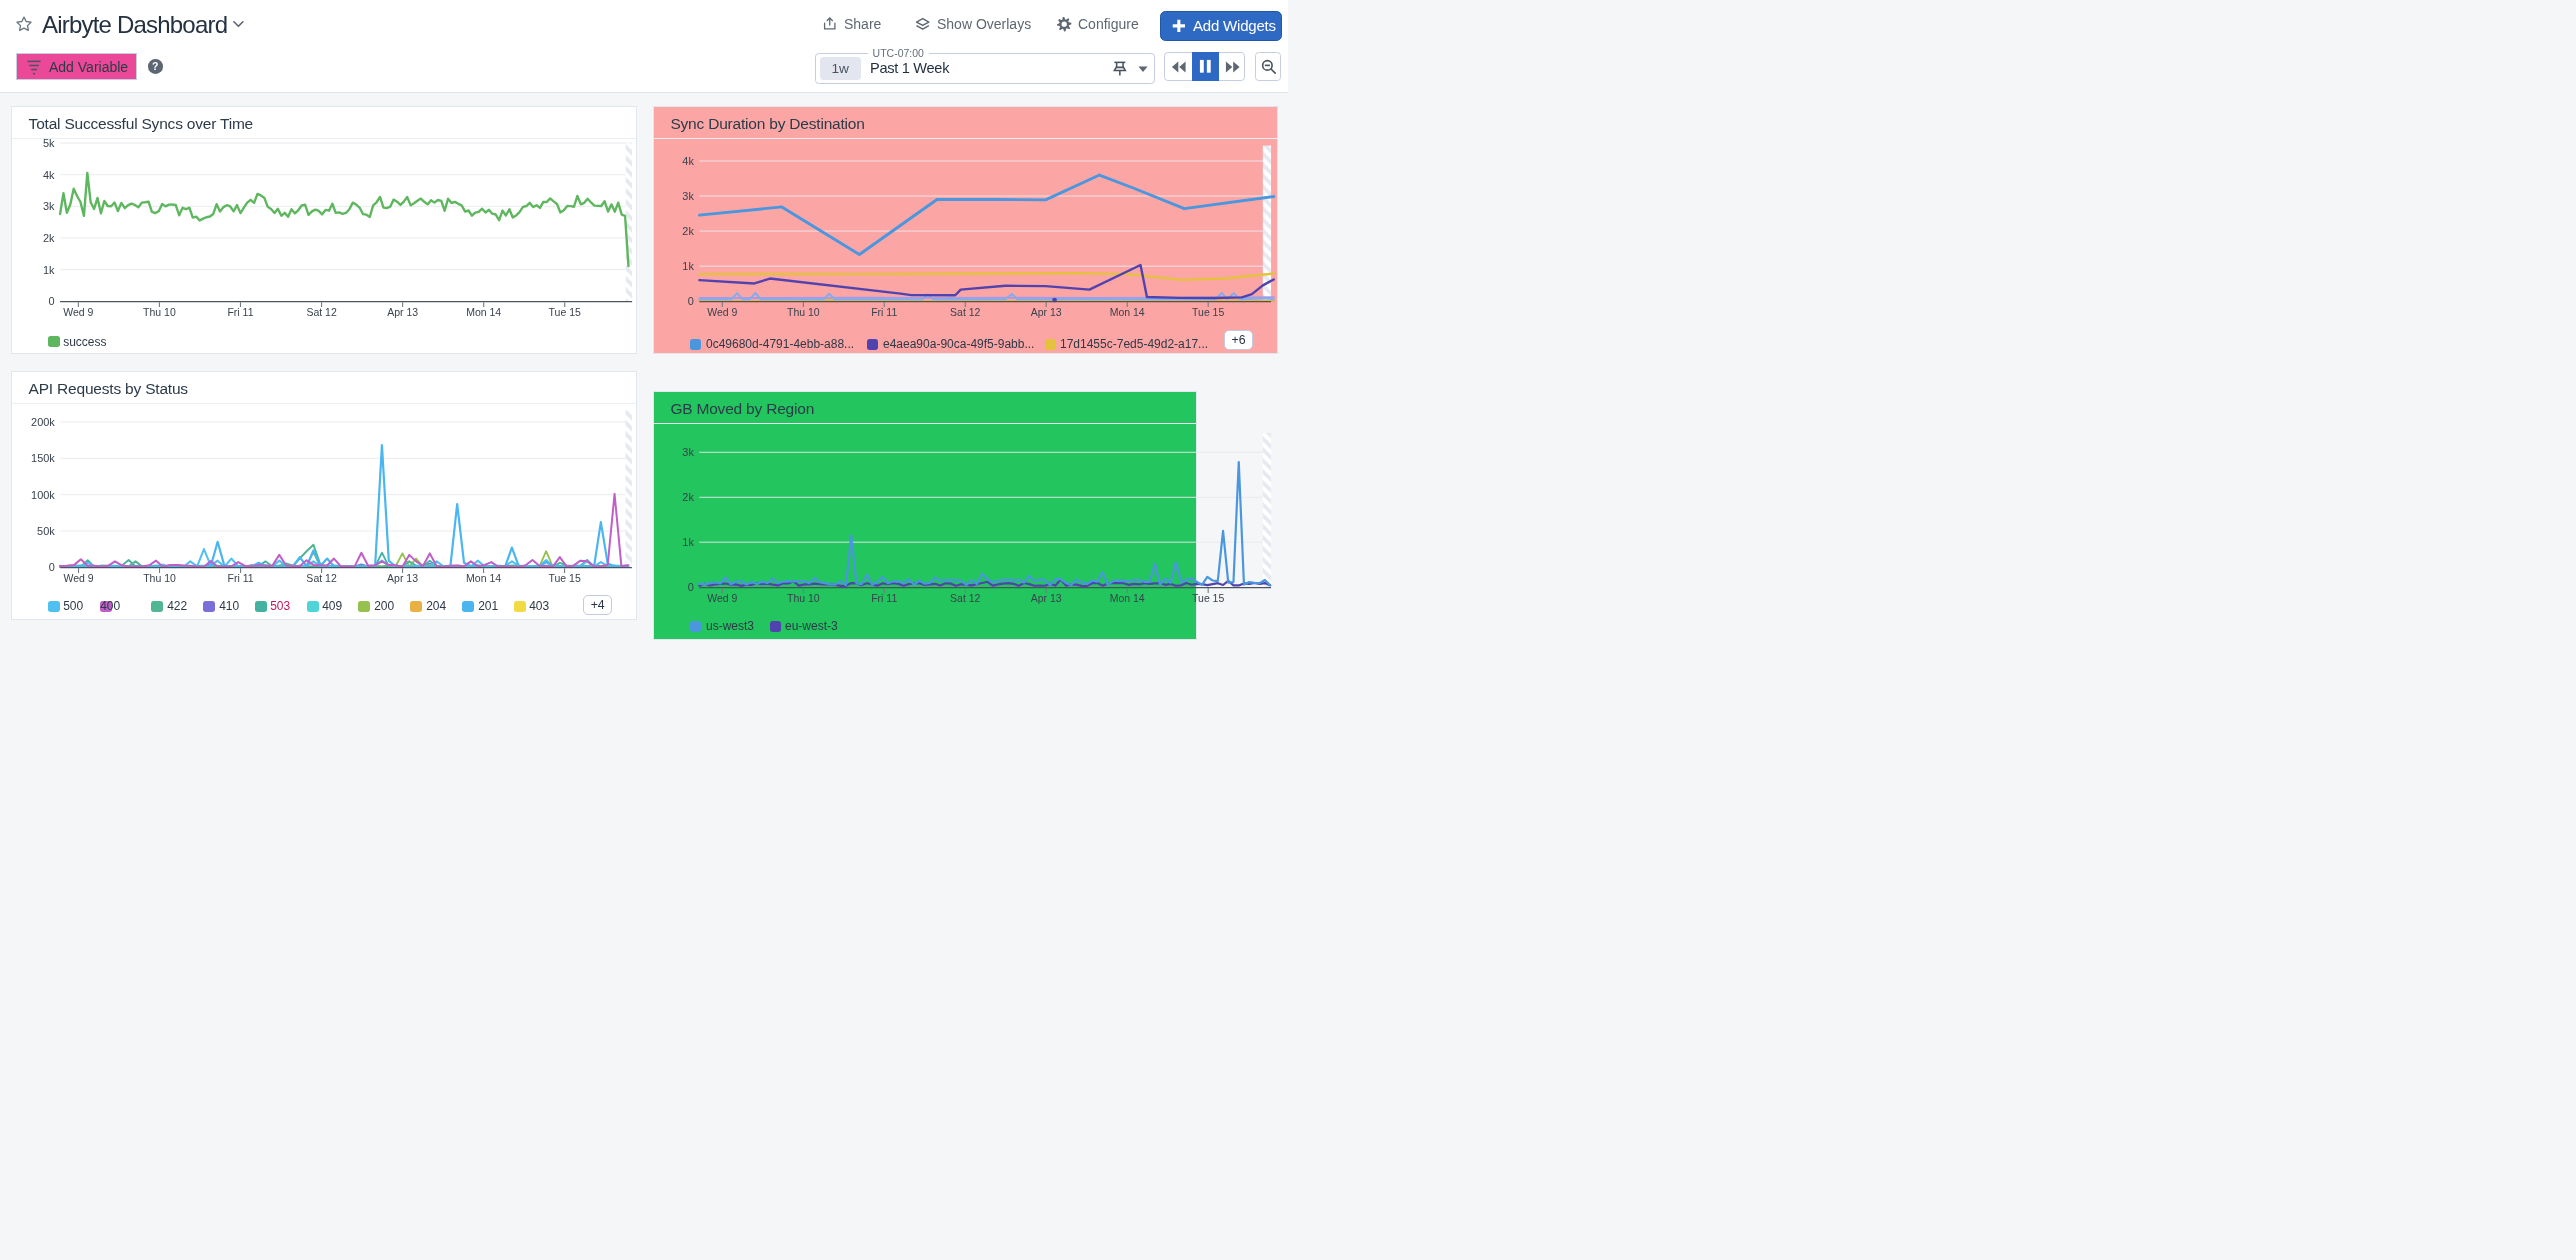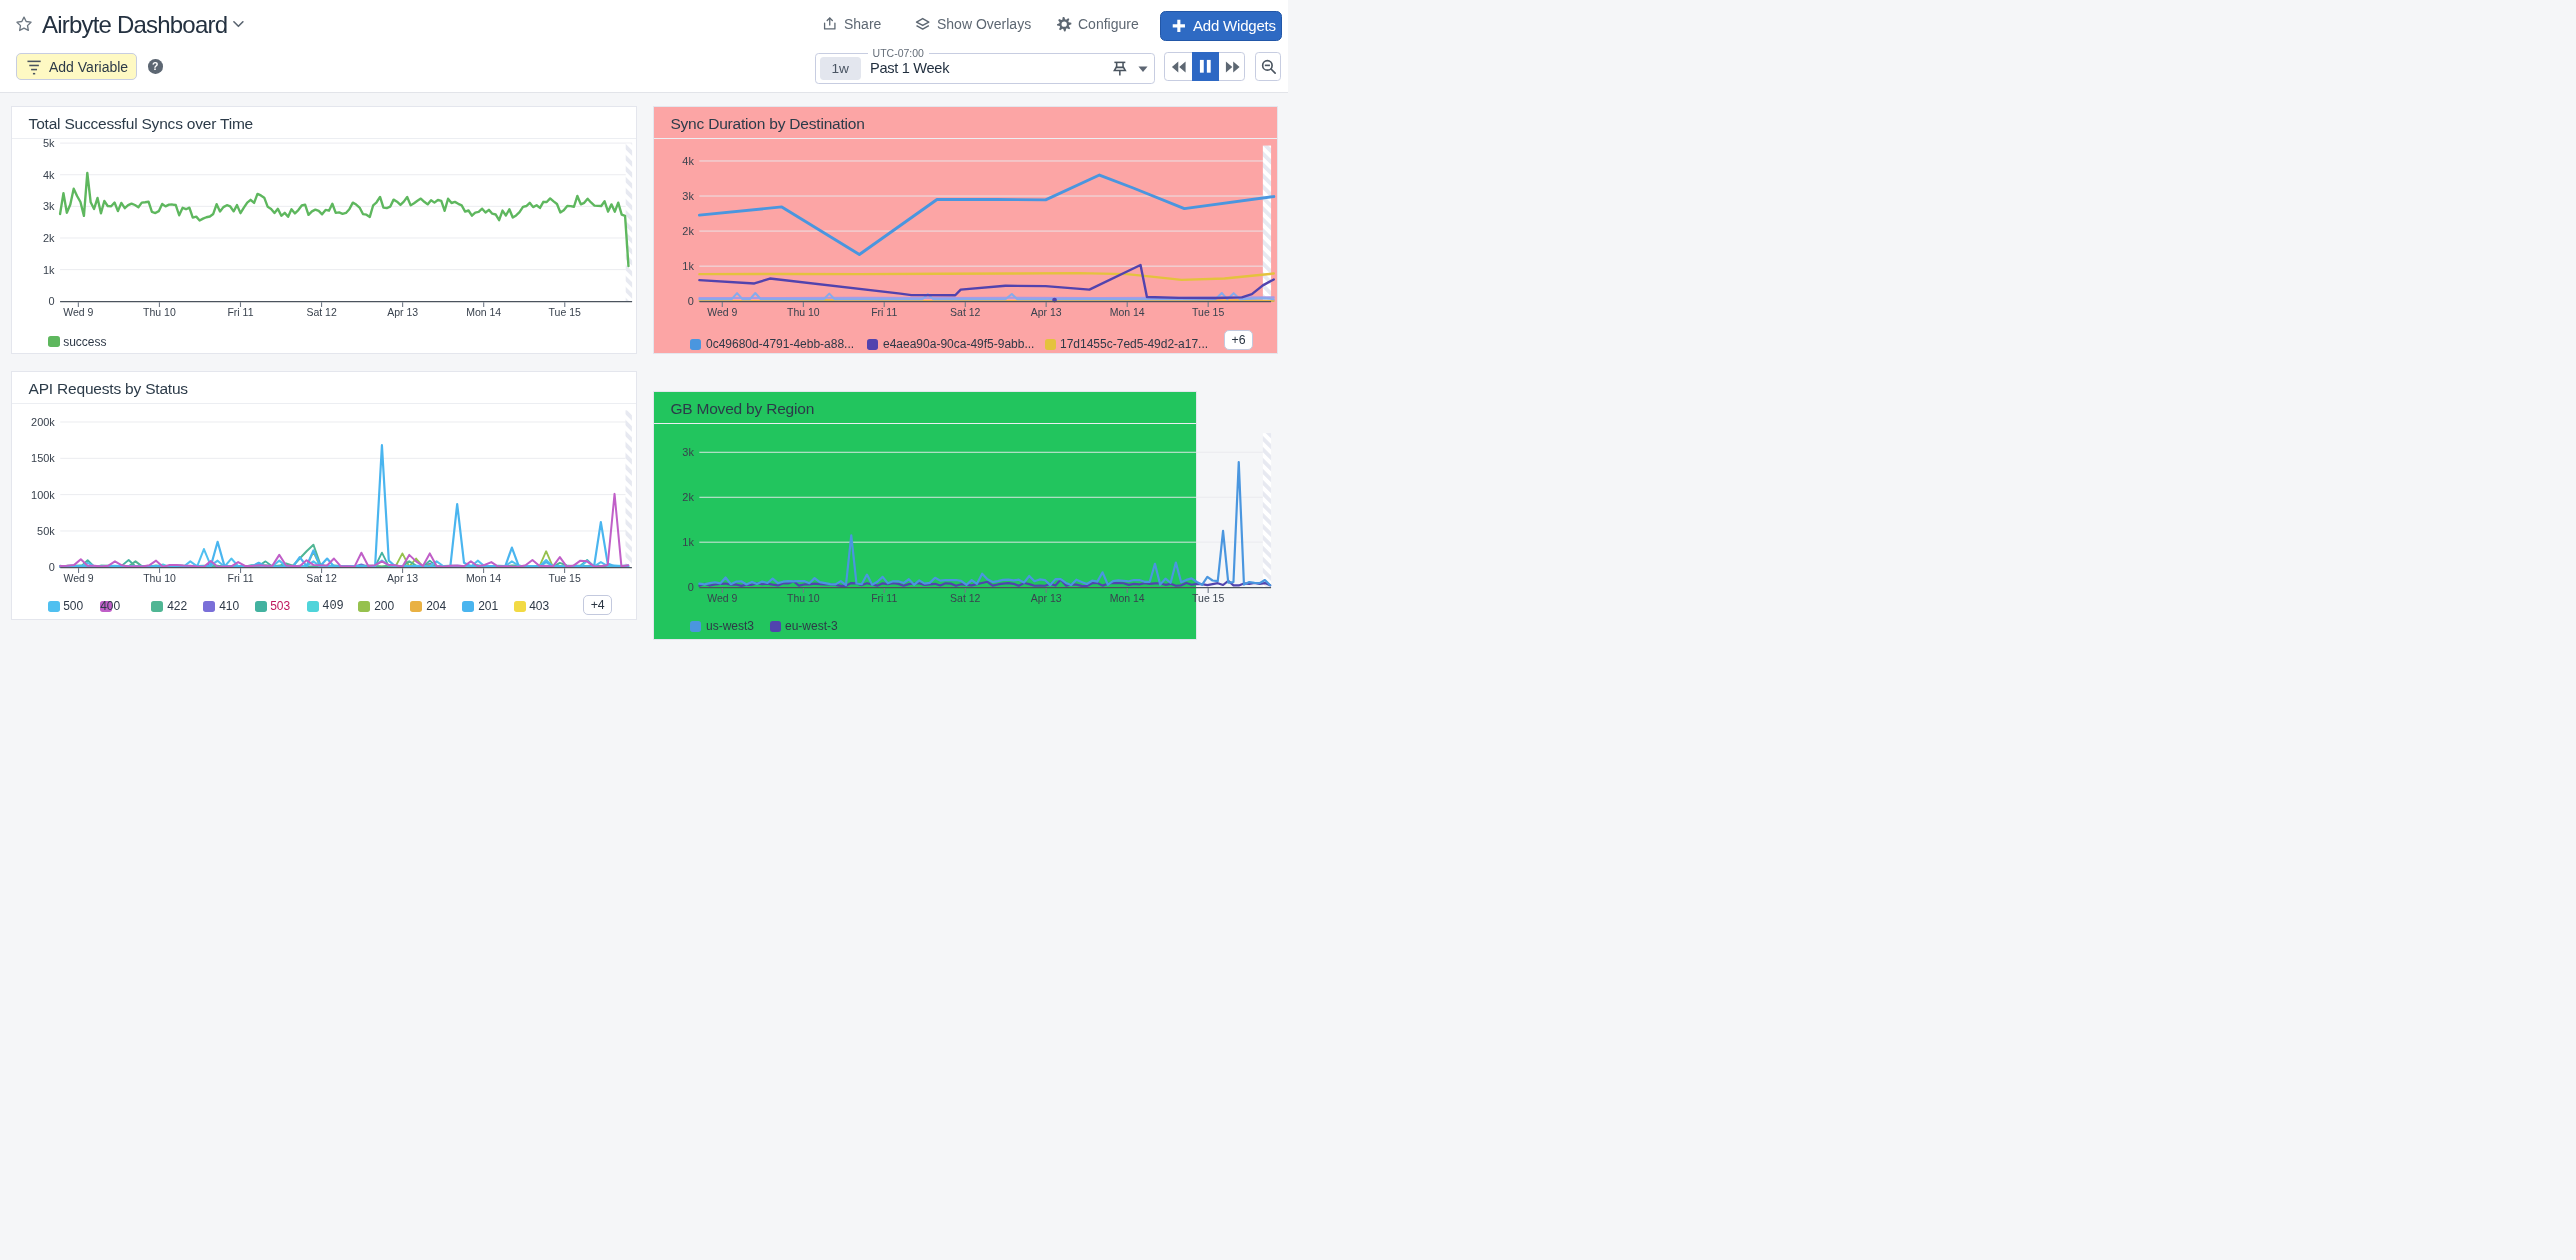--- a/index.html
+++ b/index.html
@@ -7,21 +7,21 @@
 </style></head>
 <body>
 <div style="position:absolute;left:0;top:0;width:1288px;height:93px;background:#fff;border-bottom:0.9px solid #e2e4e9;box-sizing:border-box;">
 <svg style="position:absolute;left:15px;top:15px;" width="18" height="18" viewBox="0 0 24 24">
 <path d="M12 2.8l2.9 5.85 6.45.95-4.67 4.55 1.1 6.43L12 17.55l-5.78 3.03 1.1-6.43L2.65 9.6l6.45-.95z" fill="none" stroke="#6d7781" stroke-width="1.8" stroke-linejoin="round"></path>
     </svg>
 <div style="position:absolute;left:42px;top:11px;font-size:24px;letter-spacing:-0.8px;color:#243140;">Airbyte Dashboard</div>
 <svg style="position:absolute;left:232px;top:20px;" width="12.8" height="9" viewBox="0 0 14 10">
 <path d="M2 2l5 5 5-5" fill="none" stroke="#5a6470" stroke-width="1.8" stroke-linecap="round" stroke-linejoin="round"></path>
     </svg>
-    <div style="position:absolute;left:16px;top:53px;width:121px;height:27px;border:0.9px solid #c7cde1;border-radius:5px;background:#fef9c3;box-sizing:border-box;">
+    <div style="position:absolute;left:16px;top:53px;width:121px;height:27px;border:0.9px solid #c7cde1;border-radius:0;background:#ec4899;box-sizing:border-box;">
 <svg style="position:absolute;left:10px;top:6px;" width="14.6" height="14.6" viewBox="0 0 16 16">
 <g stroke="#4a545f" stroke-width="1.7" stroke-linecap="butt">
 <line x1="0.5" y1="1.5" x2="15" y2="1.5"></line>
           <line x1="2.5" y1="6" x2="13" y2="6"></line>
           <line x1="4.5" y1="10.5" x2="11" y2="10.5"></line>
           <line x1="6.5" y1="15" x2="9" y2="15"></line>
         </g>
       </svg>
 <div style="position:absolute;left:32px;top:4.6px;font-size:14px;color:#2c3a48;">Add Variable</div>
     </div>
@@ -239,21 +239,21 @@
     <div style="position:absolute;left:51px;top:227px;font-size:12px;color:#2e3947;">500</div>
     <div style="position:absolute;left:88px;top:229px;width:11.4px;height:11.4px;border-radius:2.7px;background:#c05fc8;"></div>
     <div style="position:absolute;left:88px;top:227px;font-size:12px;color:#2e3947;text-align:right;">400</div>
     <div style="position:absolute;left:139px;top:229px;width:11.4px;height:11.4px;border-radius:2.7px;background:#50b694;"></div>
     <div style="position:absolute;left:155px;top:227px;font-size:12px;color:#2e3947;">422</div>
     <div style="position:absolute;left:191px;top:229px;width:11.4px;height:11.4px;border-radius:2.7px;background:#7a6fd8;"></div>
     <div style="position:absolute;left:207px;top:227px;font-size:12px;color:#2e3947;">410</div>
     <div style="position:absolute;left:243px;top:229px;width:11.4px;height:11.4px;border-radius:2.7px;background:#43b2a0;"></div>
     <div style="position:absolute;left:258px;top:227px;font-size:12px;color:#be185d;">503</div>
     <div style="position:absolute;left:295px;top:229px;width:11.4px;height:11.4px;border-radius:2.7px;background:#4fd4da;"></div>
-    <div style="position:absolute;left:310px;top:227px;font-size:12px;color:#2e3947;font-family:Liberation Mono, monospace;">409</div>
+    <div style="position:absolute;left:310px;top:227px;font-size:12px;color:#2e3947;">409</div>
     <div style="position:absolute;left:346px;top:229px;width:11.4px;height:11.4px;border-radius:2.7px;background:#96c14e;"></div>
     <div style="position:absolute;left:362px;top:227px;font-size:12px;color:#2e3947;">200</div>
     <div style="position:absolute;left:398px;top:229px;width:11.4px;height:11.4px;border-radius:2.7px;background:#e9b143;"></div>
     <div style="position:absolute;left:414px;top:227px;font-size:12px;color:#2e3947;">204</div>
     <div style="position:absolute;left:450px;top:229px;width:11.4px;height:11.4px;border-radius:2.7px;background:#4ab5ef;"></div>
     <div style="position:absolute;left:466px;top:227px;font-size:12px;color:#2e3947;">201</div>
     <div style="position:absolute;left:502px;top:229px;width:11.4px;height:11.4px;border-radius:2.7px;background:#f2da44;"></div>
     <div style="position:absolute;left:517px;top:227px;font-size:12px;color:#2e3947;">403</div>
     <div style="position:absolute;left:571px;top:223px;width:27px;height:18px;border:0.9px solid #c3c9de;border-radius:5px;background:#fff;text-align:center;font-size:12.3px;line-height:18px;color:#2a3542;">+4</div>
 </div>

